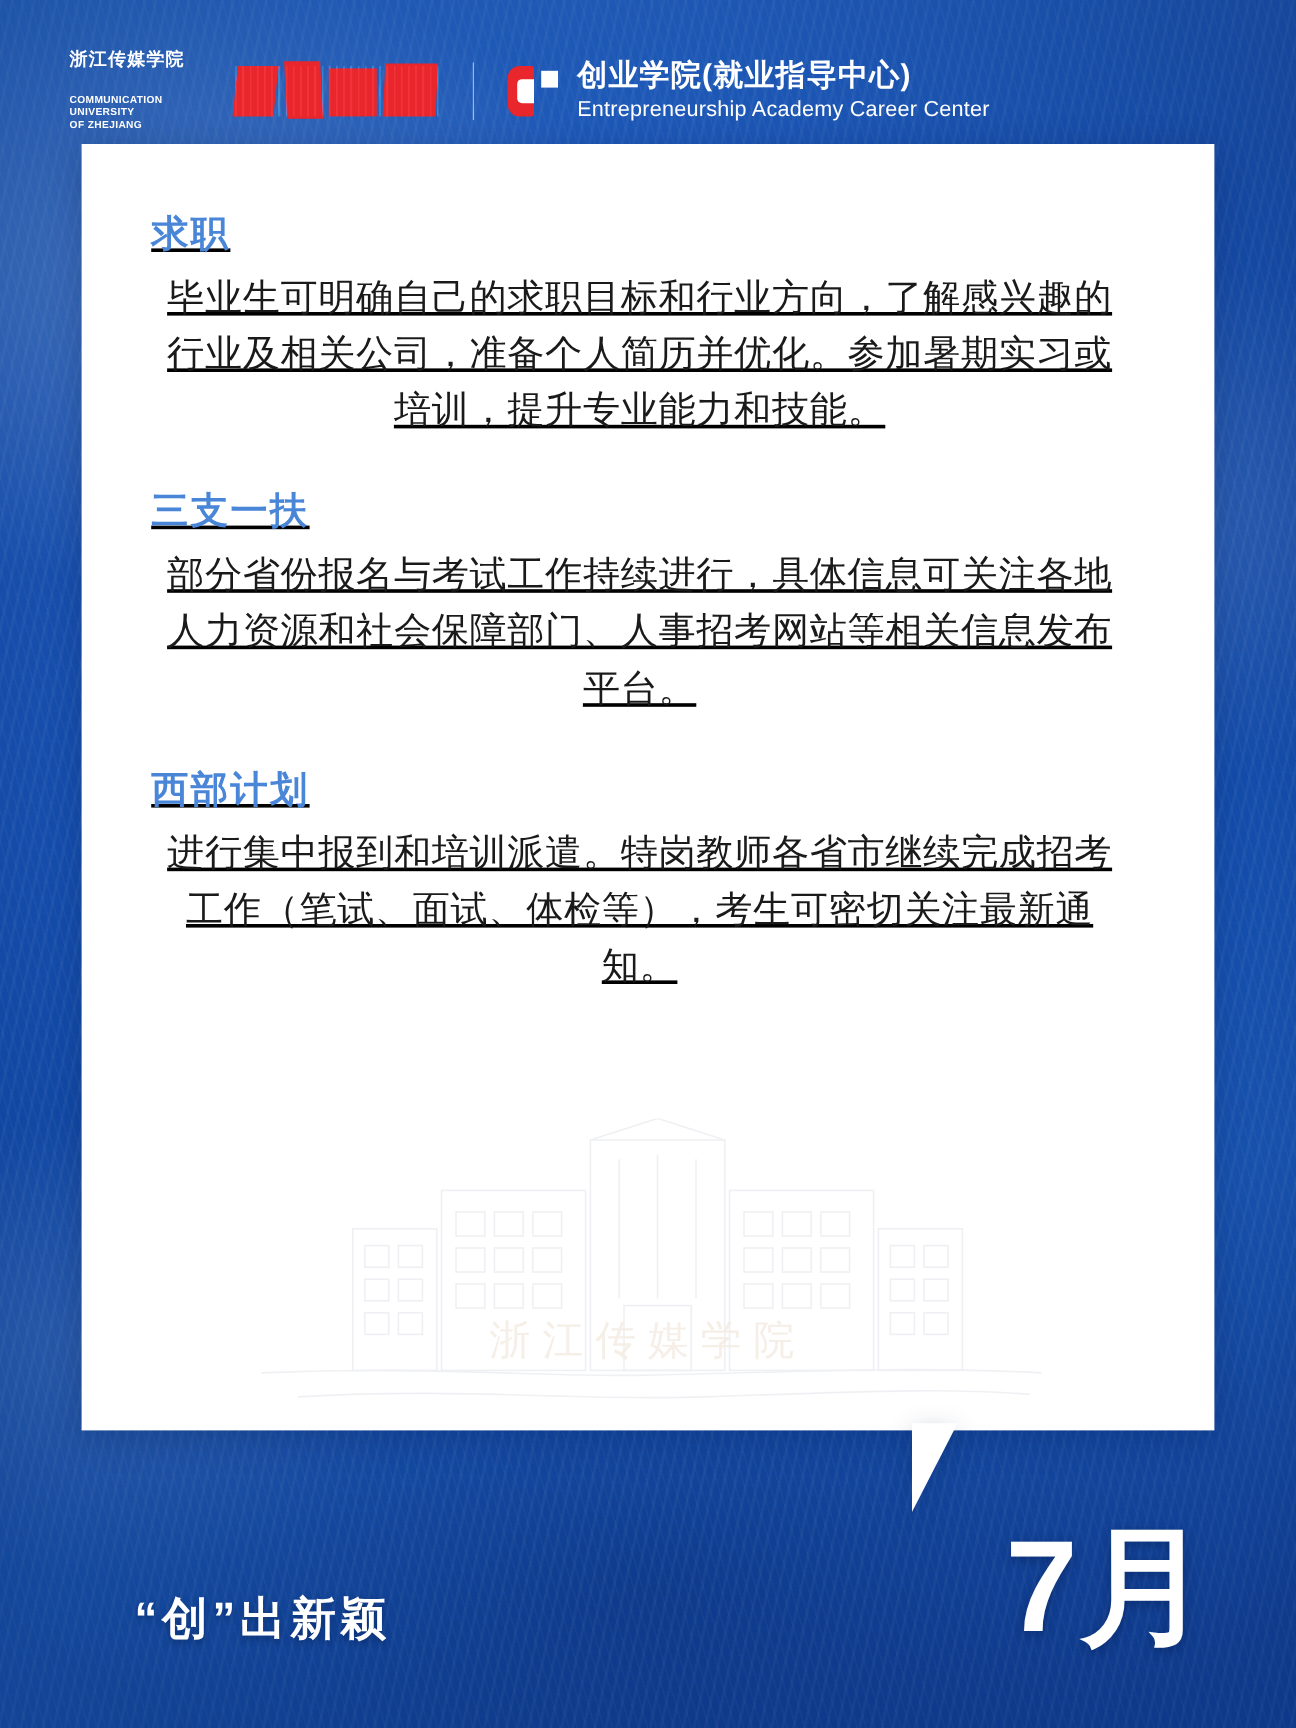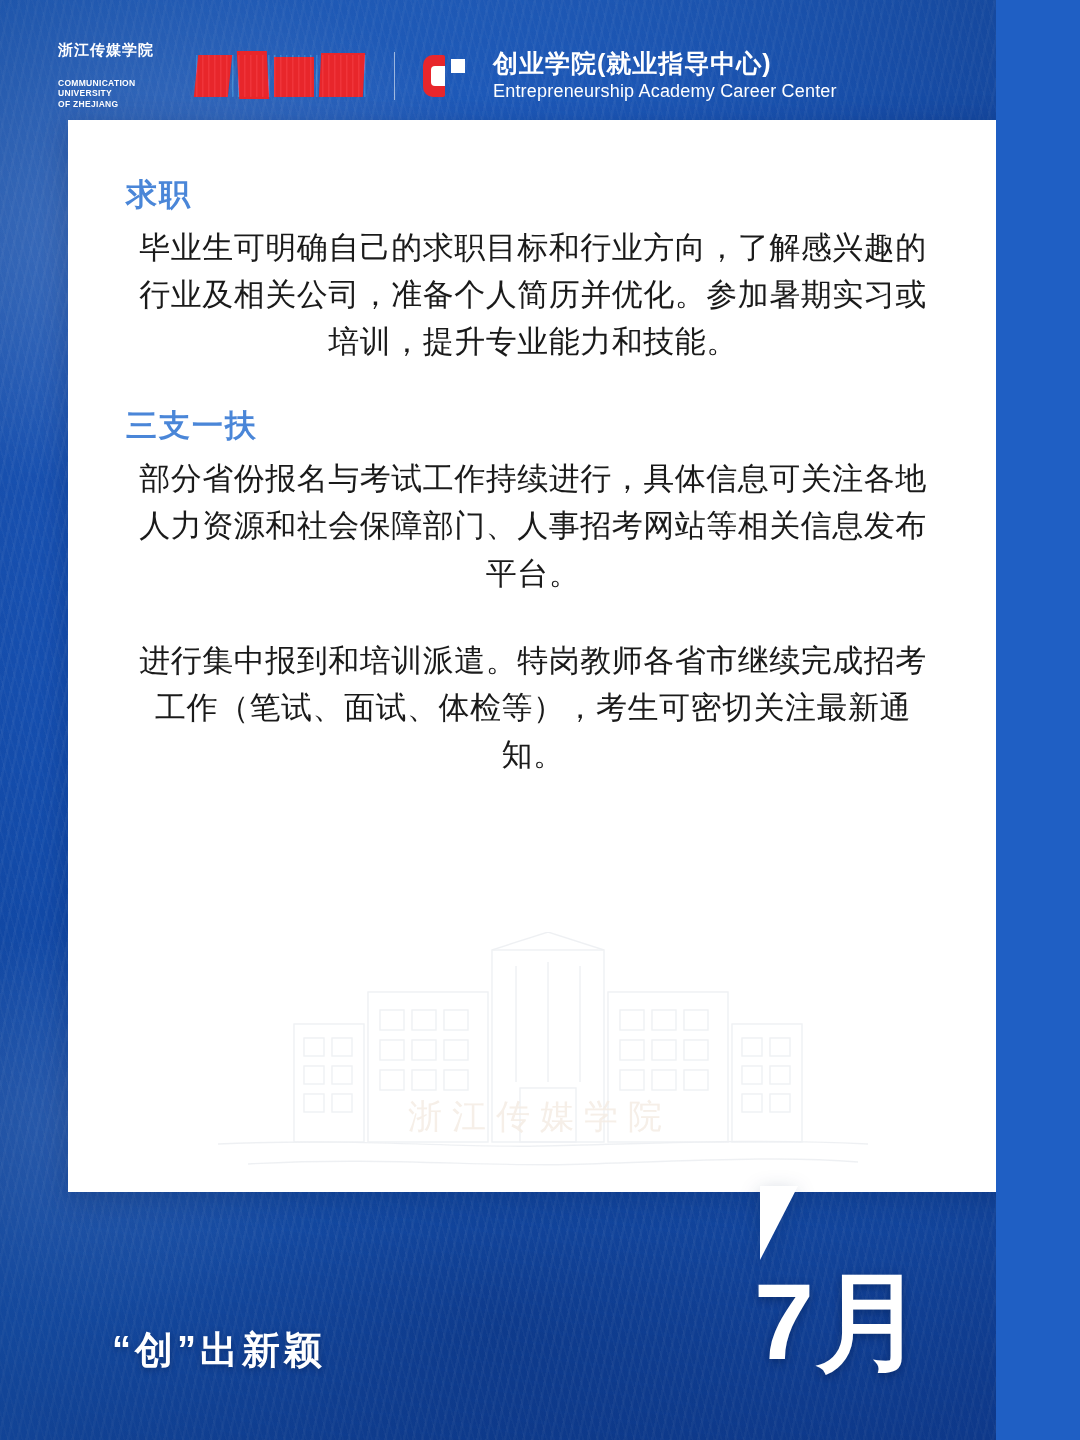--- a/index.html
+++ b/index.html
@@ -9,21 +9,21 @@
   body {
     width: 1080px;
     height: 1440px;
     font-family: "Liberation Sans", sans-serif;
     background: #1f5fc4;
     overflow: hidden;
   }
 
   .poster {
     position: relative;
-    width: 996px;
+    width: 1080px;
     height: 1440px;
     overflow: hidden;
     background:
       radial-gradient(ellipse 600px 420px at 14% 16%, rgba(255,255,255,0.20) 0%, rgba(255,255,255,0.0) 62%),
       radial-gradient(ellipse 520px 380px at 86% 30%, rgba(255,255,255,0.14) 0%, rgba(255,255,255,0.0) 60%),
       radial-gradient(ellipse 700px 500px at 50% 92%, rgba(10,50,130,0.55) 0%, rgba(10,50,130,0.0) 70%),
       radial-gradient(ellipse 420px 300px at 8% 78%, rgba(255,255,255,0.12) 0%, rgba(255,255,255,0.0) 65%),
       linear-gradient(160deg, #2a6fd6 0%, #1a56bb 28%, #1450b4 52%, #1b5cc0 74%, #1346a8 100%);
   }
   
@@ -101,21 +101,21 @@
   }
   .divider-v {
     width: 1px;
     height: 48px;
     background: rgba(255,255,255,0.55);
     margin: 0 10px;
   }
   .acad-mark {
     display: flex;
     align-items: center;
-    gap: 28px;
+    gap: 16px;
   }
   .acad-glyph {
     position: relative;
     width: 42px;
     height: 42px;
   }
   .acad-glyph .g-red {
     position: absolute;
     left: 0; top: 0;
     width: 22px; height: 42px;
@@ -159,20 +159,21 @@
     left: 68px;
     top: 120px;
     width: 944px;
     height: 1072px;
     background: #ffffff;
     box-shadow: 0 6px 26px rgba(3,26,74,0.28);
     overflow: hidden;
   }
   .card-inner {
     padding: 54px 72px 0 58px;
+    text-decoration: underline;
   }
   .section { margin-bottom: 40px; }
   .section:last-of-type { margin-bottom: 0; }
   .sec-title {
     color: #4a86d8;
     font-size: 31px;
     font-weight: bold;
     letter-spacing: 2px;
     margin-bottom: 8px;
     font-family: "Liberation Sans", sans-serif;
@@ -296,20 +297,21 @@
         <div class="sec-body">毕业生可明确自己的求职目标和行业方向，了解感兴趣的行业及相关公司，准备个人简历并优化。参加暑期实习或培训，提升专业能力和技能。</div>
       </div>
 
       <div class="section">
         <div class="sec-title">三支一扶</div>
         <div class="sec-body">部分省份报名与考试工作持续进行，具体信息可关注各地人力资源和社会保障部门、人事招考网站等相关信息发布平台。</div>
       </div>
 
 
       <div class="section">
+        <div class="sec-title">西部计划</div>
         <div class="sec-body">进行集中报到和培训派遣。特岗教师各省市继续完成招考工作（笔试、面试、体检等），考生可密切关注最新通知。</div>
       </div>
 
     </div>
 
     <div class="watermark">
       <svg viewBox="0 0 944 260" width="944" height="260" xmlns="http://www.w3.org/2000/svg">
         <g fill="none" stroke="#dfe3e8" stroke-width="1.4">
 
           <rect x="300" y="60" width="120" height="150"></rect>

